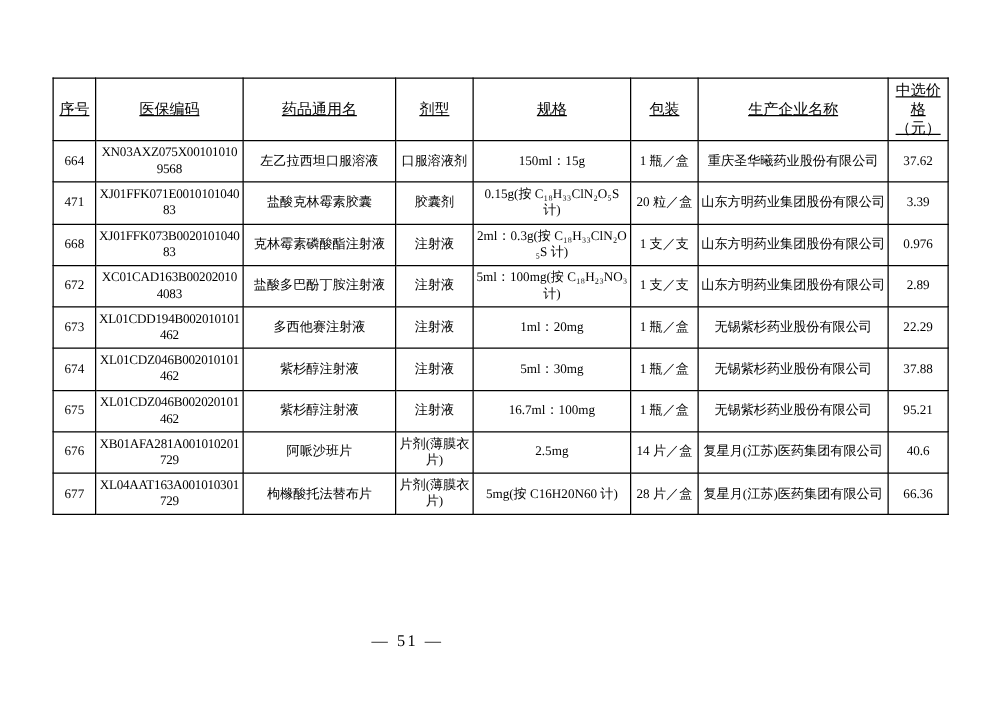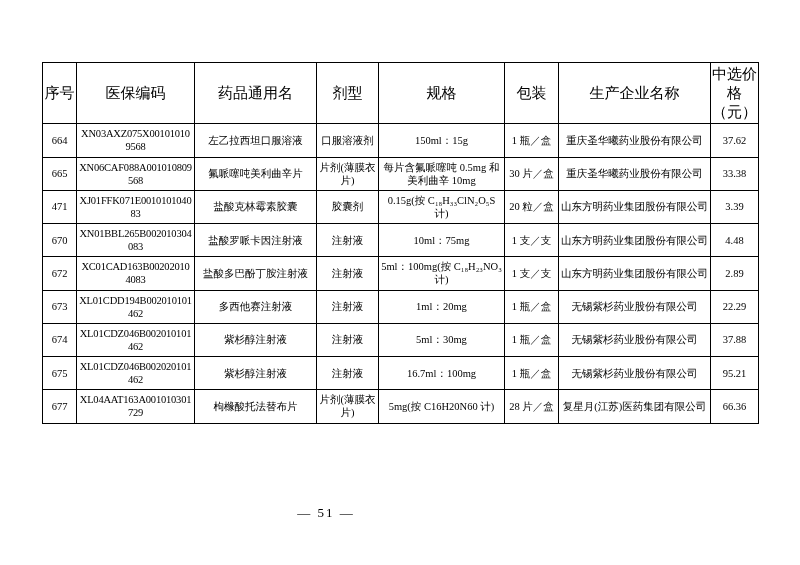--- a/index.html
+++ b/index.html
@@ -39,23 +39,24 @@
     font-size: 10.5px;
     line-height: 1.25;
     padding: 3px 2px;
     text-align: center;
     vertical-align: middle;
     word-break: break-all;
     font-family: "Liberation Serif", "DejaVu Serif", serif;
   }
   table.drug-table th {
     font-weight: normal;
-    font-size: 15px;
+    font-size: 12px;
     height: 28px;
     padding: 2px 1px;
+    text-decoration: underline;
   }
   
   col.c-idx    { width: 34px; }
   col.c-code   { width: 118px; }
   col.c-name   { width: 122px; }
   col.c-form   { width: 62px; }
   col.c-spec   { width: 126px; }
   col.c-pack   { width: 54px; }
   col.c-maker  { width: 152px; }
   col.c-price  { width: 48px; }
@@ -118,48 +119,38 @@
             <td class="idx">664</td>
             <td class="code">XN03AXZ075X001010109568</td>
             <td class="name">左乙拉西坦口服溶液</td>
             <td class="form">口服溶液剂</td>
             <td class="spec">150ml：15g</td>
             <td class="pack">1 瓶／盒</td>
             <td class="maker">重庆圣华曦药业股份有限公司</td>
             <td class="price">37.62</td>
           </tr>
           <tr>
-            <td class="idx">665</td>
-            <td class="code">XN06CAF088A001010809568</td>
-            <td class="name">氟哌噻吨美利曲辛片</td>
-            <td class="form">片剂(薄膜衣片)</td>
-            <td class="spec">每片含氟哌噻吨 0.5mg 和美利曲辛 10mg</td>
-            <td class="pack">30 片／盒</td>
-            <td class="maker">重庆圣华曦药业股份有限公司</td>
-            <td class="price">33.38</td>
-          </tr>
-          <tr>
             <td class="idx">471</td>
             <td class="code">XJ01FFK071E001010104083</td>
             <td class="name">盐酸克林霉素胶囊</td>
             <td class="form">胶囊剂</td>
             <td class="spec">0.15g(按 C₁₈H₃₃ClN₂O₅S 计)</td>
             <td class="pack">20 粒／盒</td>
             <td class="maker">山东方明药业集团股份有限公司</td>
             <td class="price">3.39</td>
           </tr>
           <tr>
-            <td class="idx">670</td>
-            <td class="code">XN01BBL265B002010304083</td>
-            <td class="name">盐酸罗哌卡因注射液</td>
-            <td class="form">注射液</td>
-            <td class="spec">10ml：75mg</td>
+            <td class="idx">668</td>
+            <td class="code">XJ01FFK073B002010104083</td>
+            <td class="name">克林霉素磷酸酯注射液</td>
+            <td class="form">注射液</td>
+            <td class="spec">2ml：0.3g(按 C₁₈H₃₃ClN₂O₅S 计)</td>
             <td class="pack">1 支／支</td>
             <td class="maker">山东方明药业集团股份有限公司</td>
-            <td class="price">4.48</td>
+            <td class="price">0.976</td>
           </tr>
           <tr>
             <td class="idx">672</td>
             <td class="code">XC01CAD163B002020104083</td>
             <td class="name">盐酸多巴酚丁胺注射液</td>
             <td class="form">注射液</td>
             <td class="spec">5ml：100mg(按 C₁₈H₂₃NO₃ 计)</td>
             <td class="pack">1 支／支</td>
             <td class="maker">山东方明药业集团股份有限公司</td>
             <td class="price">2.89</td>
@@ -186,20 +177,30 @@
           </tr>
           <tr>
             <td class="idx">675</td>
             <td class="code">XL01CDZ046B002020101462</td>
             <td class="name">紫杉醇注射液</td>
             <td class="form">注射液</td>
             <td class="spec">16.7ml：100mg</td>
             <td class="pack">1 瓶／盒</td>
             <td class="maker">无锡紫杉药业股份有限公司</td>
             <td class="price">95.21</td>
+          </tr>
+          <tr>
+            <td class="idx">676</td>
+            <td class="code">XB01AFA281A001010201729</td>
+            <td class="name">阿哌沙班片</td>
+            <td class="form">片剂(薄膜衣片)</td>
+            <td class="spec">2.5mg</td>
+            <td class="pack">14 片／盒</td>
+            <td class="maker">复星月(江苏)医药集团有限公司</td>
+            <td class="price">40.6</td>
           </tr>
           <tr>
             <td class="idx">677</td>
             <td class="code">XL04AAT163A001010301729</td>
             <td class="name">枸橼酸托法替布片</td>
             <td class="form">片剂(薄膜衣片)</td>
             <td class="spec">5mg(按 C16H20N60 计)</td>
             <td class="pack">28 片／盒</td>
             <td class="maker">复星月(江苏)医药集团有限公司</td>
             <td class="price">66.36</td>

